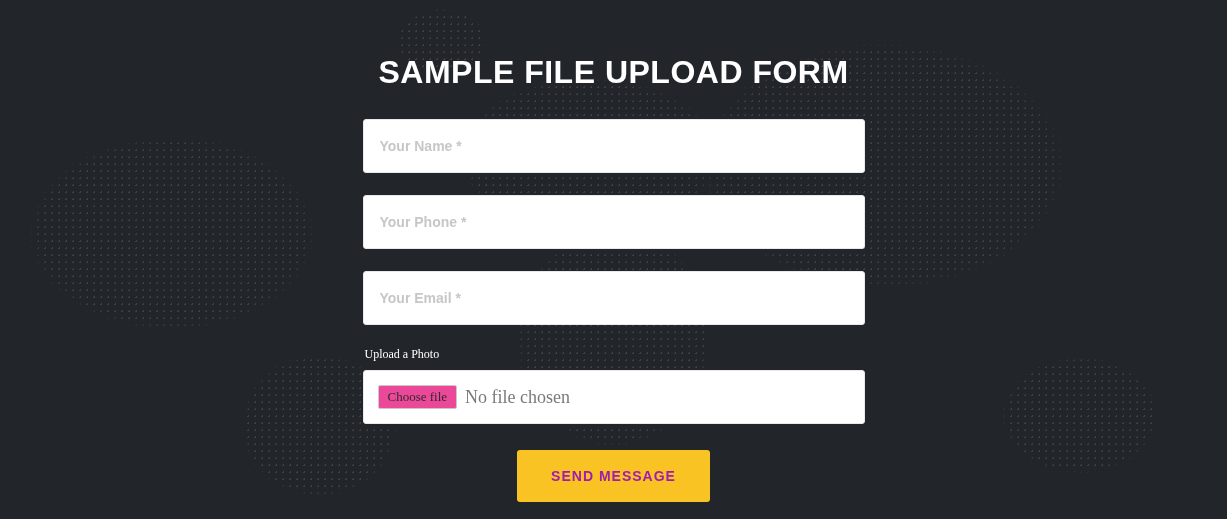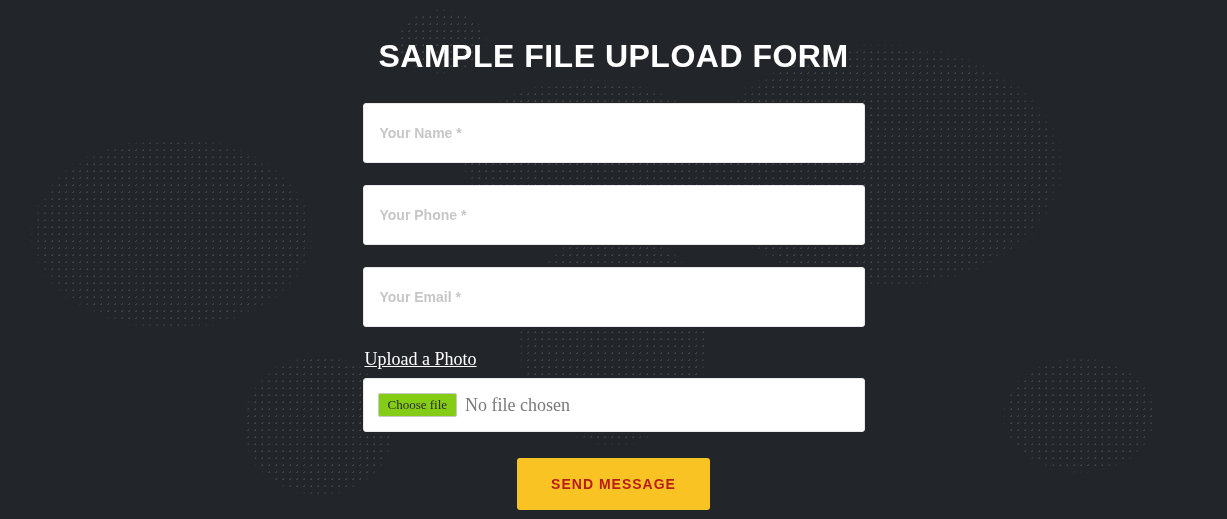--- a/index.html
+++ b/index.html
@@ -33,89 +33,88 @@
       radial-gradient(ellipse 120px 110px at 26% 82%, #000 0 60%, transparent 65%),
       radial-gradient(ellipse 70px 50px at 36% 8%, #000 0 60%, transparent 65%),
       radial-gradient(ellipse 200px 120px at 48% 30%, #000 0 60%, transparent 65%),
       radial-gradient(ellipse 150px 170px at 50% 65%, #000 0 60%, transparent 65%),
       radial-gradient(ellipse 280px 190px at 72% 32%, #000 0 60%, transparent 65%),
       radial-gradient(ellipse 120px 90px at 88% 80%, #000 0 60%, transparent 65%);
   }
   .container {
     position: relative;
     width: 502px;
-    margin: 0 auto;
+    margin: 16px auto;
     padding-top: 38px;
     text-align: center;
   }
   .title {
     color: #ffffff;
     font-size: 32px;
     font-weight: 800;
     letter-spacing: 0.5px;
     margin-bottom: 28px;
   }
   .field {
     width: 502px;
-    height: 60px;
+    height: 54px;
     background: #ffffff;
     border: 1px solid #e9e9e9;
     border-radius: 3px;
     padding: 0 16px;
     font-size: 14px;
     font-weight: 700;
     color: #444;
     outline: none;
     display: block;
     margin: 0 auto 22px auto;
   }
   .field::placeholder {
     color: #c7c7c7;
     font-weight: 700;
   }
   .label-row {
     text-align: left;
     color: #ffffff;
-    font-size: 18px;
+    font-size: 12px;
     font-family: Georgia, "Times New Roman", serif;
     margin: 6px 0 8px 2px;
-    text-decoration: underline;
   }
   .file-box {
     width: 502px;
     background: #ffffff;
     border: 1px solid #e9e9e9;
     border-radius: 3px;
     padding: 14px 14px;
     text-align: left;
     display: flex;
     align-items: center;
     gap: 8px;
     margin-bottom: 26px;
   }
   .choose-btn {
-    background: #84cc16;
+    background: #ec4899;
     border: 1px solid #c9c9c9;
     border-radius: 2px;
     padding: 3px 9px;
     font-size: 13px;
     font-family: Georgia, "Times New Roman", serif;
     color: #2b2b2b;
     cursor: pointer;
   }
   .file-status {
     font-size: 18px;
     color: #7a7a7a;
     font-family: Georgia, "Times New Roman", serif;
   }
   .submit-btn {
     background: #f8c323;
     border: none;
     border-radius: 3px;
-    color: #b91c1c;
+    color: #a21caf;
     font-weight: 800;
     font-size: 14px;
     letter-spacing: 1px;
     padding: 18px 34px;
     cursor: pointer;
     margin: 0 auto;
     display: inline-block;
   }
 </style>
 </head>

